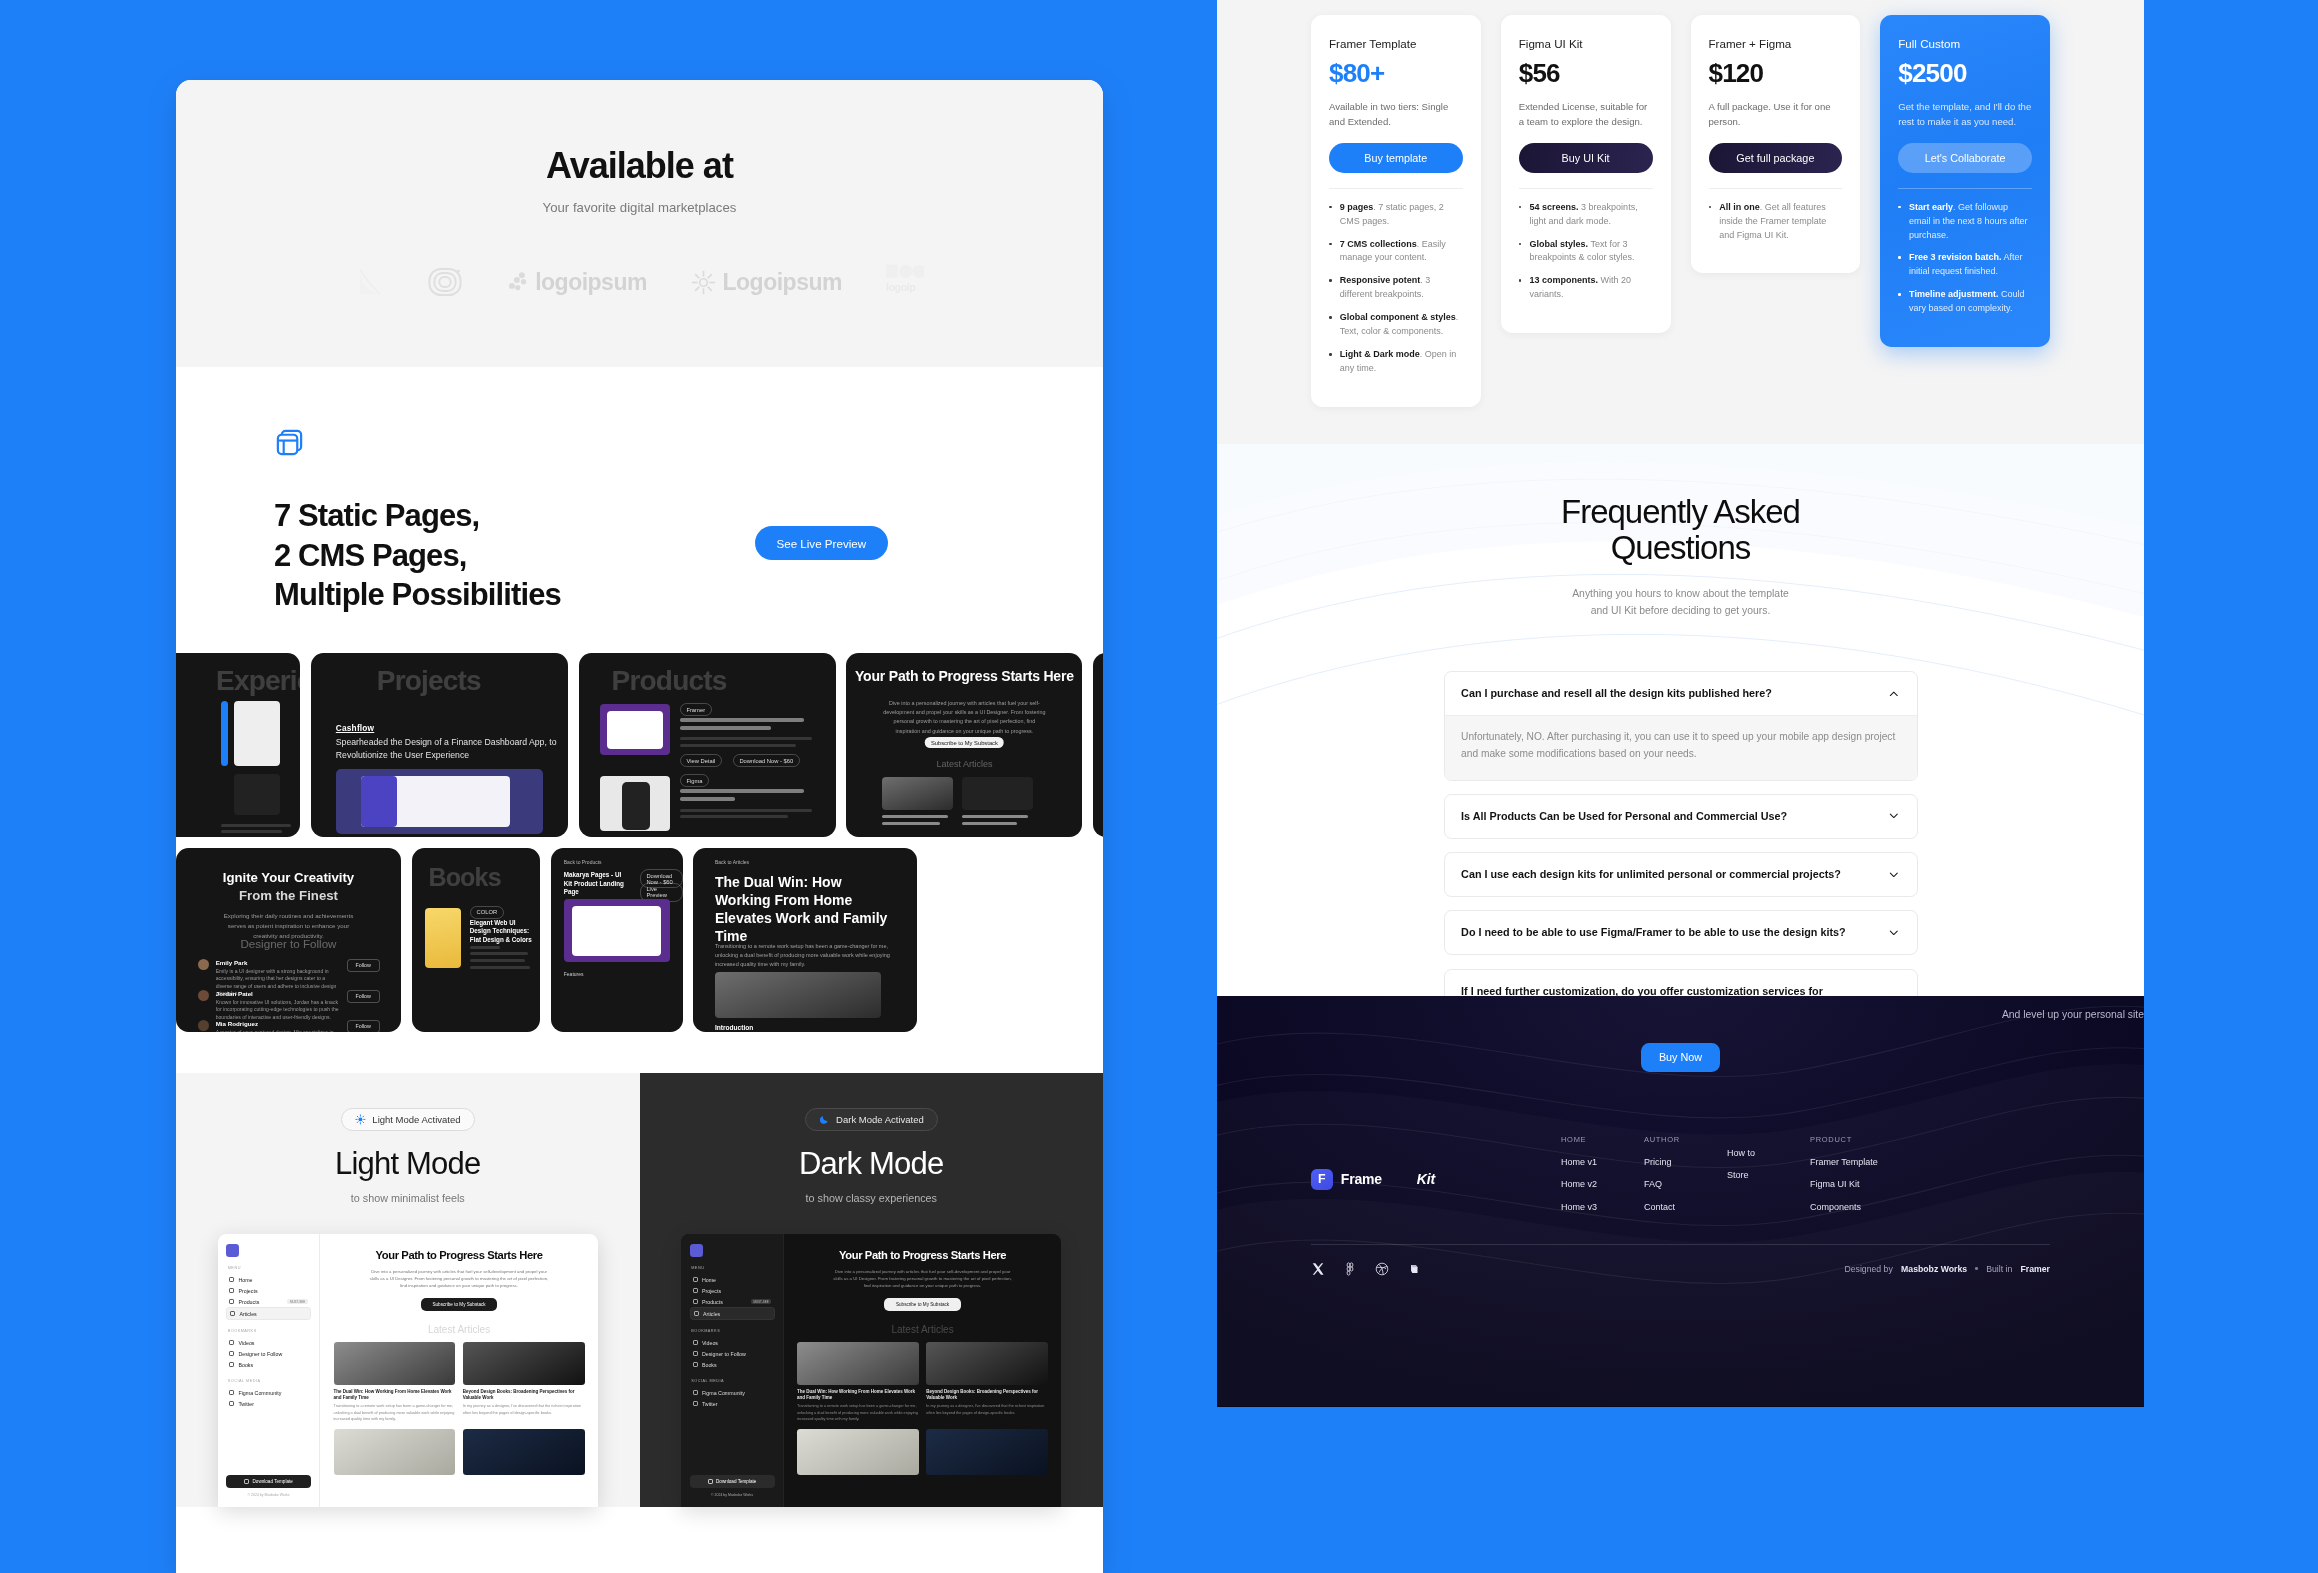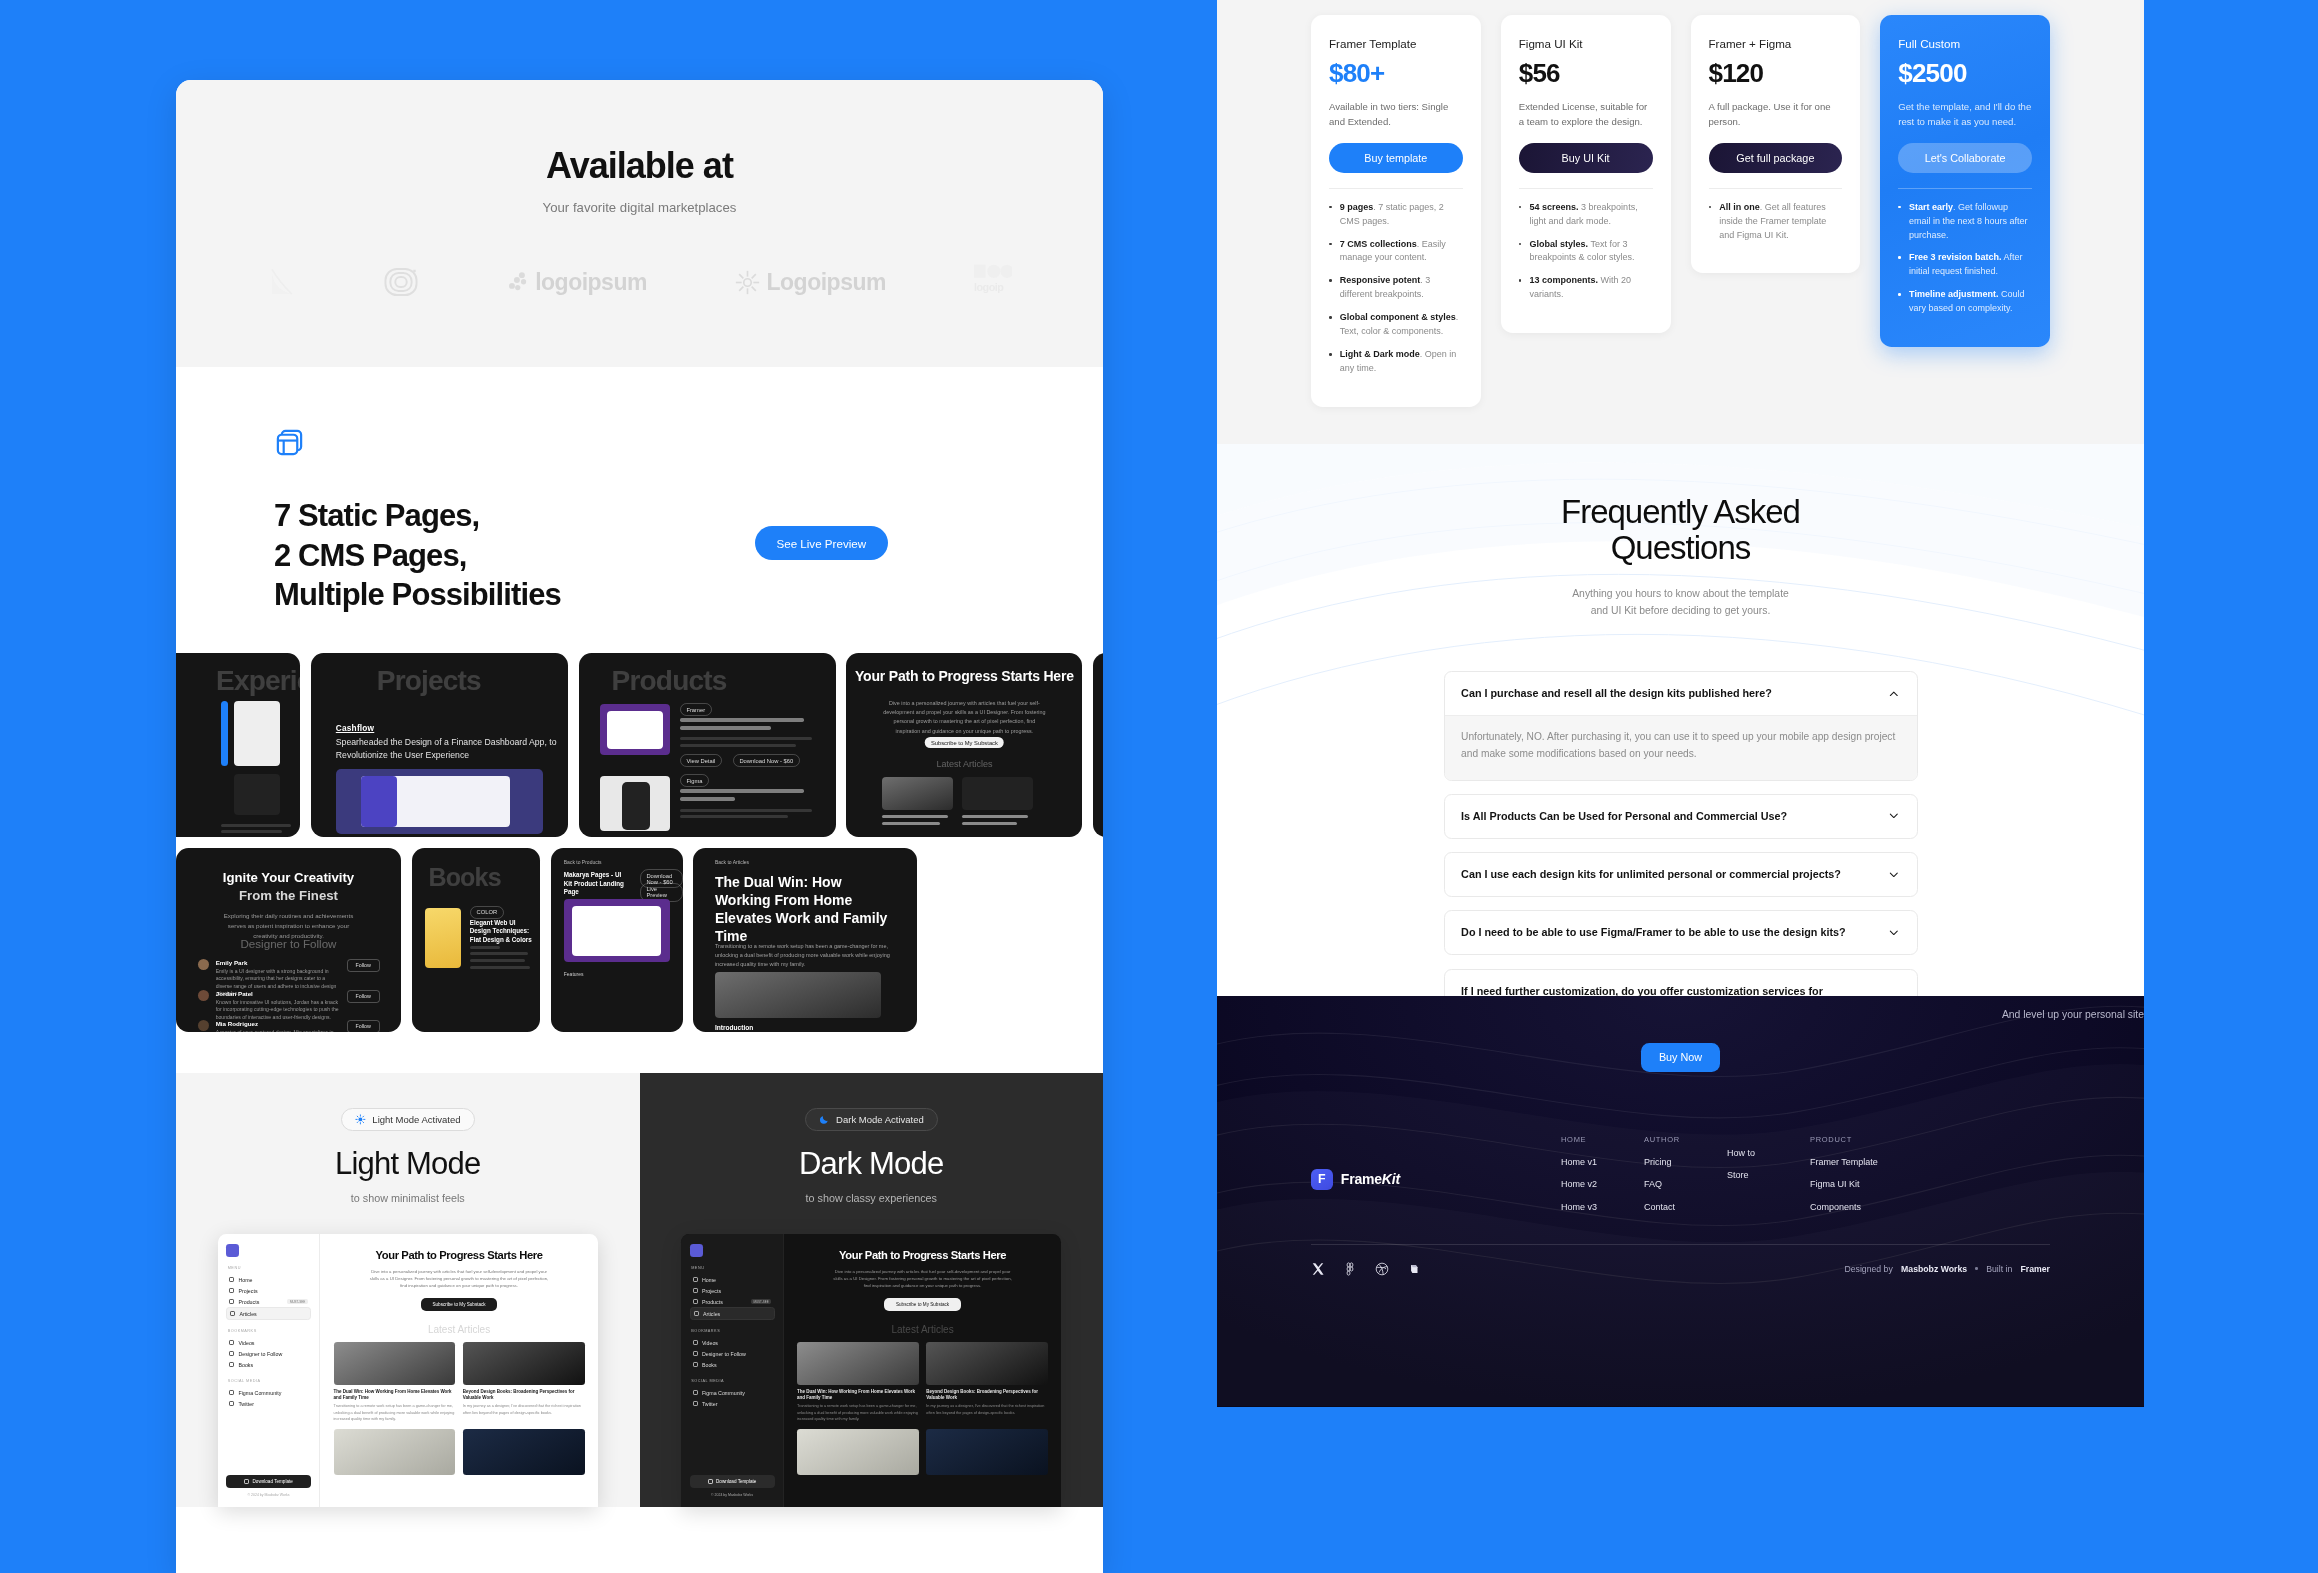--- a/index.html
+++ b/index.html
@@ -14,21 +14,21 @@
   
   .left-panel{
     position:absolute; left:176px; top:80px; width:927px; height:1493px;
     border-radius:15px 15px 0 0; overflow:hidden;
     background:#fff;
     box-shadow:0 8.3px 33px rgba(0,0,0,.12);
   }
   .avail-section{ background:#f4f4f4; height:287px; padding-top:65px; text-align:center; position:relative;}
   .avail-title{ font-size:36px; font-weight:700; letter-spacing:-1px; color:#111; }
   .avail-sub{ font-size:13.2px; color:#7a7a7a; margin-top:13.2px; }
-  .logo-strip{ display:flex; align-items:center; justify-content:center; gap:88px; margin-top:48px; opacity:.55;}
+  .logo-strip{ display:flex; align-items:center; justify-content:center; gap:44px; margin-top:48px; opacity:.55;}
   .logo-item{ height:38px; display:flex; align-items:center; color:#b9b9b9; font-size:23px; font-weight:700; letter-spacing:-0.5px;}
   .logo-item.fade-l{ opacity:.30; }
   .logo-item.fade-r{ opacity:.30; }
 
   
   .feature-block{ padding:60px 74px 0 98px; background:#fff; }
   .feat-icon{ width:31px; height:31px; }
   .feat-row{ display:flex; gap:50px; margin-top:35px; }
   .feat-head{ font-size:31px; line-height:1.28; font-weight:700; letter-spacing:-0.9px; color:#101010; flex:0 0 431px;}
   .feat-right{ padding-top:8.3px; max-width:356px;}
@@ -191,21 +191,21 @@
   .cta-sub{ position:relative; text-align:right; font-size:10.4px; color:#b9b9cd; margin-top:13.2px;}
   .cta-btn{
     position:relative; display:block; margin:23px auto 0; background:#1e80f9; color:#fff; border:none;
     border-radius:8.3px; padding:8.3px 18px; font-size:10.8px; cursor:pointer; font-family:"Liberation Sans", sans-serif;
   }
   .footer{ position:relative; padding:0 94px; margin-top:63px;}
   .f-top{ display:flex; }
   .f-brand{ display:flex; align-items:center; gap:8.3px; width:250px;}
   .f-logo{ width:21.5px;height:21.5px;border-radius:5.8px;background:linear-gradient(145deg,#4d5ff5,#3f4ae0); display:flex;align-items:center;justify-content:center;color:#fff;font-weight:700;font-size:12.4px;}
   .f-word{ color:#fff; font-size:14px; font-weight:700; letter-spacing:-0.2px;}
-  .f-word i{ font-style:italic; }
+  .f-word i{ font-style:italic;padding-left:35px; }
   .f-cols{ display:flex; gap:35px; }
   .f-col{ min-width:48px; }
   .f-head{ font-size:7.5px; letter-spacing:0.7px; color:#9a9ab5; text-transform:uppercase; margin-bottom:13.2px;}
   .f-link{ display:block; font-size:9px; color:#e3e3ee; margin-bottom:12.4px; text-decoration:none; cursor:pointer;}
   .f-divider{ height:0.8px; background:rgba(255,255,255,.13); margin:20px 0 0 0;}
   .f-bottom{ display:flex; align-items:center; padding-top:16.6px;}
   .f-social{ display:flex; gap:18px; align-items:center;}
   .f-soc{ width:14px; height:14px; color:#e6e6f2; cursor:pointer;}
   .f-credit{ margin-left:auto; font-size:8.7px; color:#a4a4bd; display:flex; gap:8.3px; align-items:center;}
   .f-credit b{ color:#e9e9f4; font-weight:700;}

